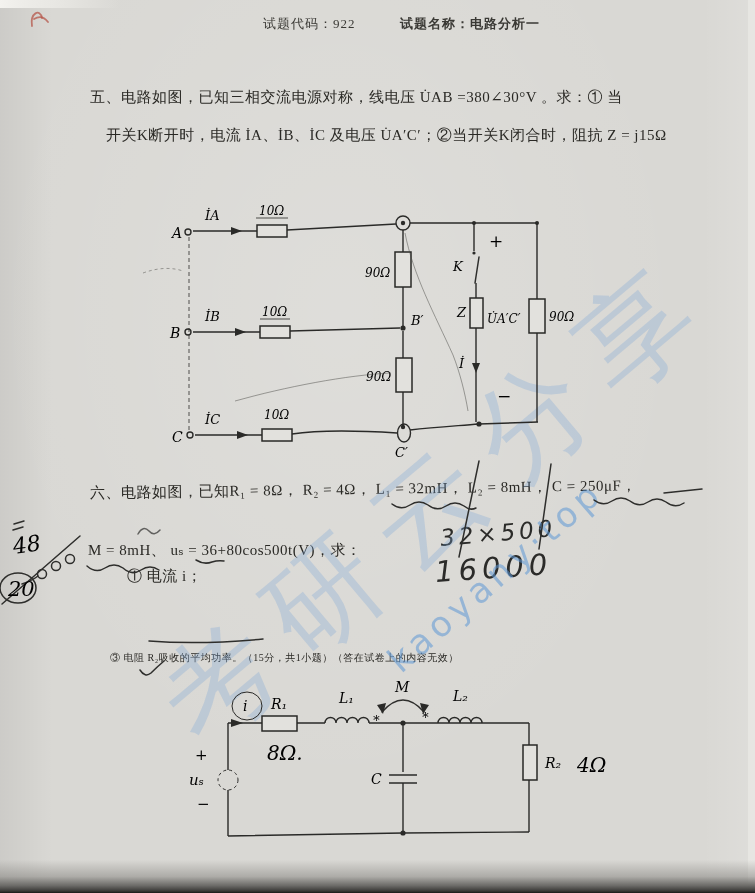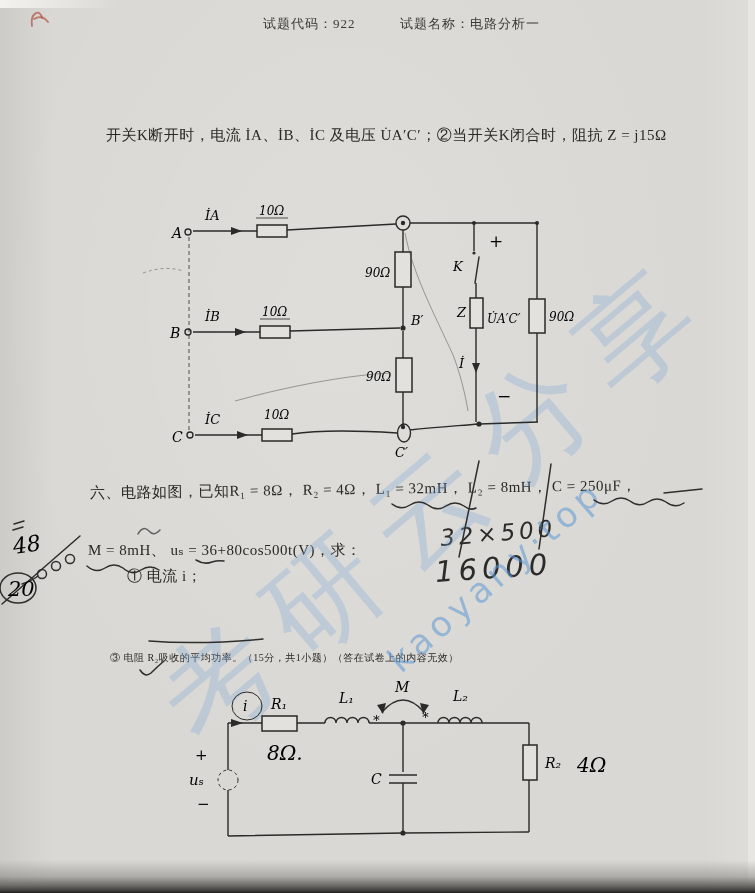--- a/index.html
+++ b/index.html
@@ -41,22 +41,23 @@
   .red{stroke:#b5564a;stroke-width:1.8;fill:none;opacity:0.75;stroke-linecap:round;}
 </style>
 </head>
 <body>
 
 <div class="page">
 
   <div class="paper-shade"></div>
 
   <div class="printed hdr" style="left:263px;top:15px;">试题代码：922</div>
-  <div class="printed hdr" style="left:400px;top:15px;">试题名称：电路分析一</div>
-
+  <div class="printed hdr" style="left:400px;top:15px;font-weight:bold;">试题名称：电路分析一</div>
+
+  <div class="printed p-line" style="left:90px;top:88px;">五、电路如图，已知三相交流电源对称，线电压 U̇AB =380∠30°V 。求：① 当</div>
   <div class="printed p-line" style="left:90px;top:126px;margin-left:16px;">开关K断开时，电流 İA、İB、İC 及电压 U̇A′C′；②当开关K闭合时，阻抗 Z = j15Ω</div>
 
   <div class="printed p-line" style="left:90px;top:480px;transform:rotate(-0.8deg);">六、电路如图，已知R₁ = 8Ω，  R₂ = 4Ω，  L₁ = 32mH，  L₂ = 8mH，  C = 250μF，</div>
   <div class="printed p-line" style="left:88px;top:541px;">M = 8mH、 uₛ = 36+80cos500t(V)，求：</div>
   <div class="printed p-line" style="left:127px;top:567px;">① 电流 i；</div>
   <div class="printed p-small" style="left:110px;top:651px;">③ 电阻 R₂吸收的平均功率。（15分，共1小题）（答在试卷上的内容无效）</div>
 
   <div class="hand note-top">32×500</div>
   <div class="hand note-bottom">16000</div>
 

